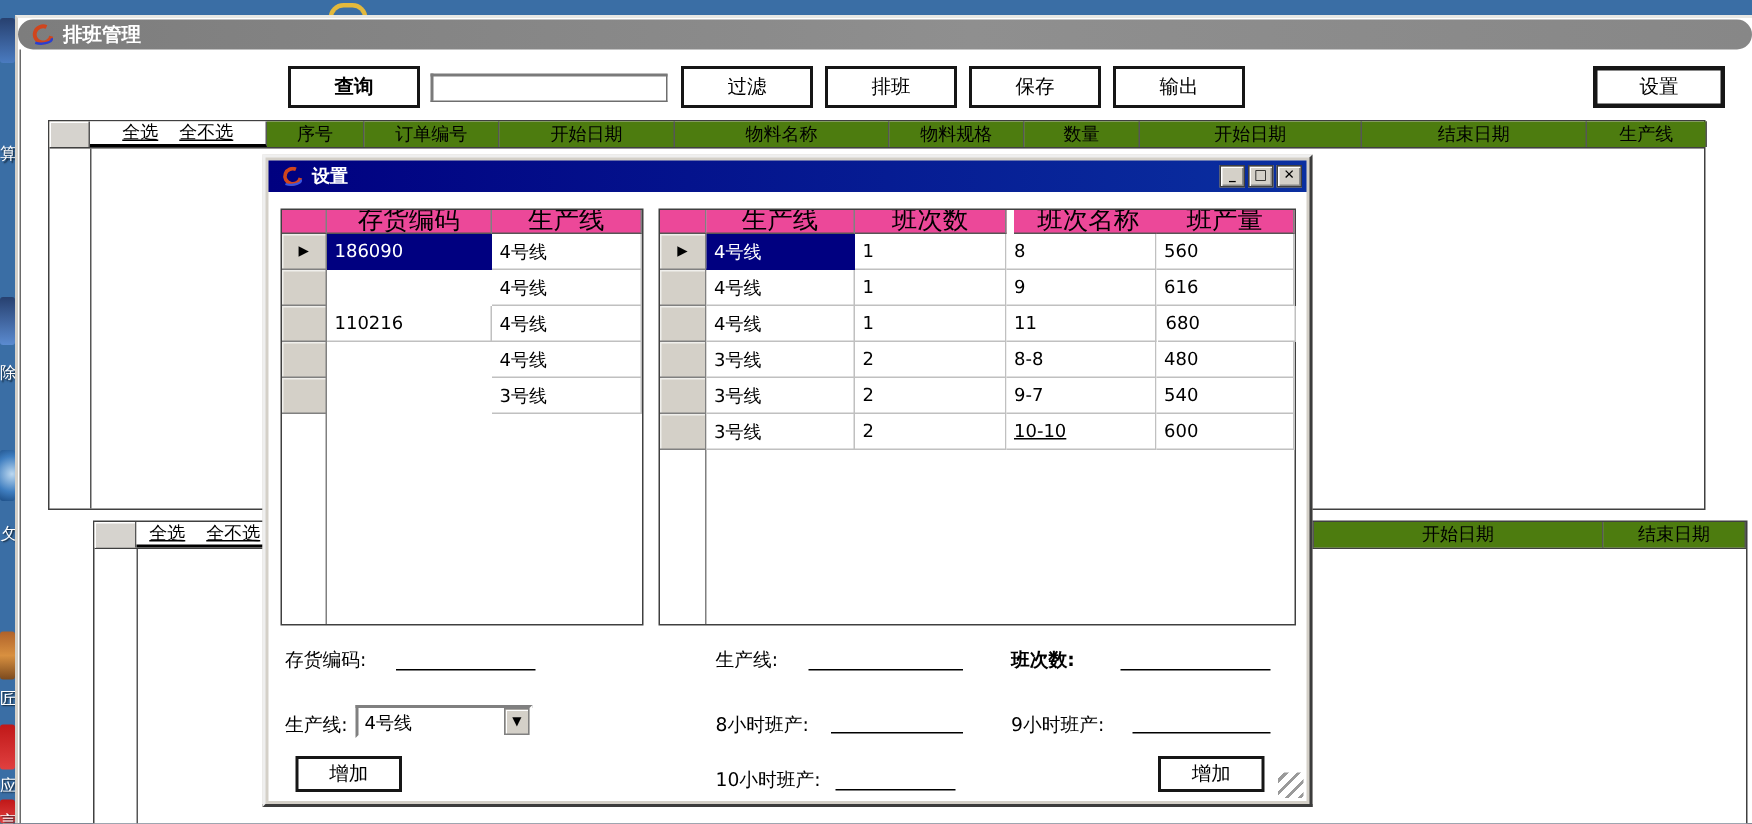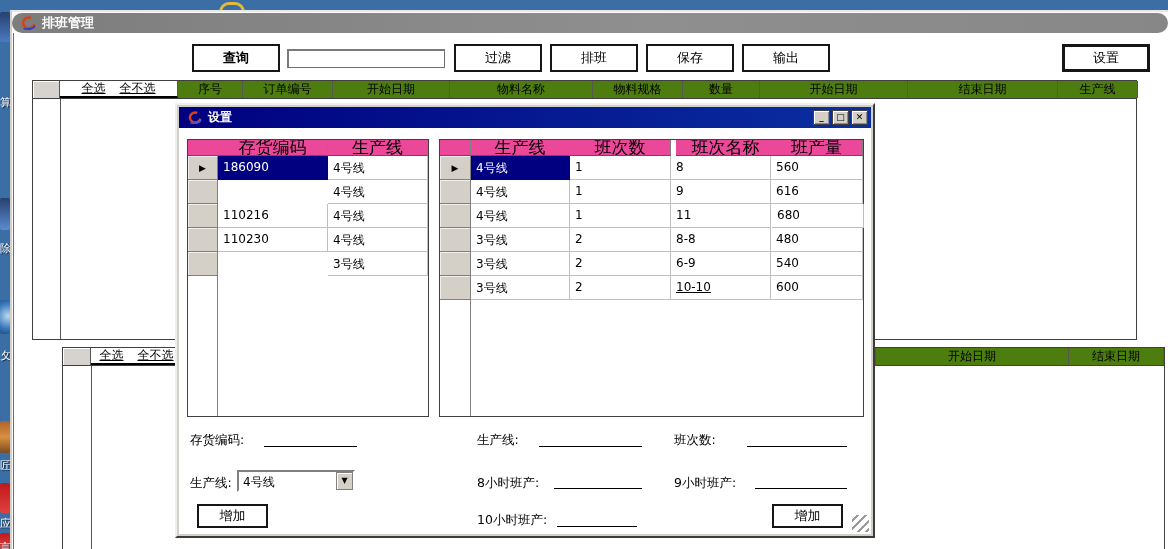--- a/index.html
+++ b/index.html
@@ -185,21 +185,20 @@
         <div class="gc" style="left:140px;top:16px;width:100px;height:24px;">4号线</div>
 
         <div class="gsel" style="left:0;top:40px;width:30px;height:24px;"></div>
         <div class="gc" style="left:140px;top:40px;width:100px;height:24px;">4号线</div>
 
         <div class="gsel" style="left:0;top:64px;width:30px;height:24px;"></div>
         <div class="gc" style="left:30px;top:64px;width:110px;height:24px;">110216</div>
         <div class="gc" style="left:140px;top:64px;width:100px;height:24px;">4号线</div>
 
         <div class="gsel" style="left:0;top:88px;width:30px;height:24px;"></div>
-        <div class="gc" style="left:30px;top:88px;width:110px;height:24px;">110230</div>
         <div class="gc" style="left:140px;top:88px;width:100px;height:24px;">4号线</div>
 
         <div class="gsel" style="left:0;top:112px;width:30px;height:24px;"></div>
         <div class="gc" style="left:140px;top:112px;width:100px;height:24px;">3号线</div>
 
         <div class="abs" style="left:29px;top:136px;width:1px;height:140px;background:#808080;"></div>
       </div>
 
       <div class="grid" style="left:260px;top:11px;width:425px;height:278px;">
         <div class="ghc" style="left:0;top:0;width:31px;height:16px;"></div>
@@ -228,39 +227,39 @@
 
         <div class="gsel" style="left:0;top:88px;width:31px;height:24px;"></div>
         <div class="gc" style="left:31px;top:88px;width:99px;height:24px;">3号线</div>
         <div class="gc" style="left:130px;top:88px;width:101px;height:24px;">2</div>
         <div class="gc" style="left:231px;top:88px;width:100px;height:24px;">8-8</div>
         <div class="gc" style="left:331px;top:88px;width:92px;height:24px;">480</div>
 
         <div class="gsel" style="left:0;top:112px;width:31px;height:24px;"></div>
         <div class="gc" style="left:31px;top:112px;width:99px;height:24px;">3号线</div>
         <div class="gc" style="left:130px;top:112px;width:101px;height:24px;">2</div>
-        <div class="gc" style="left:231px;top:112px;width:100px;height:24px;">6-9</div>
+        <div class="gc" style="left:231px;top:112px;width:100px;height:24px;">9-7</div>
         <div class="gc" style="left:331px;top:112px;width:92px;height:24px;">540</div>
 
         <div class="gsel" style="left:0;top:136px;width:31px;height:24px;"></div>
         <div class="gc" style="left:31px;top:136px;width:99px;height:24px;">3号线</div>
         <div class="gc" style="left:130px;top:136px;width:101px;height:24px;">2</div>
         <div class="gc" style="left:231px;top:136px;width:100px;height:24px;text-decoration:underline;">10-10</div>
         <div class="gc" style="left:331px;top:136px;width:92px;height:24px;">600</div>
 
         <div class="abs" style="left:30px;top:160px;width:1px;height:116px;background:#808080;"></div>
       </div>
 
       <div class="flabel" style="left:11px;top:304px;">存货编码:</div>
       <div class="uline" style="left:85px;top:318px;width:93px;"></div>
 
       <div class="flabel" style="left:298px;top:304px;">生产线:</div>
       <div class="uline" style="left:360px;top:318px;width:103px;"></div>
 
-      <div class="flabel" style="left:495px;top:304px;">班次数:</div>
+      <div class="flabel" style="left:495px;top:304px;font-weight:bold;">班次数:</div>
       <div class="uline" style="left:568px;top:318px;width:100px;"></div>
 
       <div class="flabel" style="left:11px;top:347px;">生产线:</div>
       <div class="combo" style="left:58px;top:342px;width:118px;height:22px;">
         <span class="val">4号线</span>
         <span class="drop">▼</span>
       </div>
 
       <div class="flabel" style="left:298px;top:347px;">8小时班产:</div>
       <div class="uline" style="left:375px;top:360px;width:88px;"></div>

